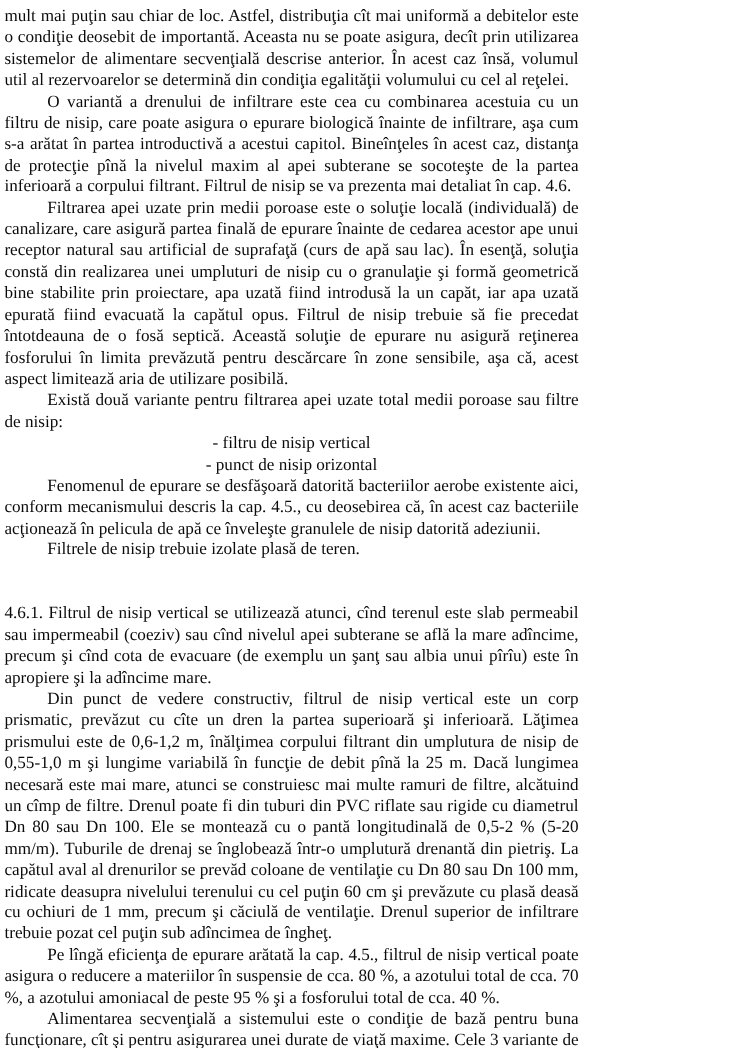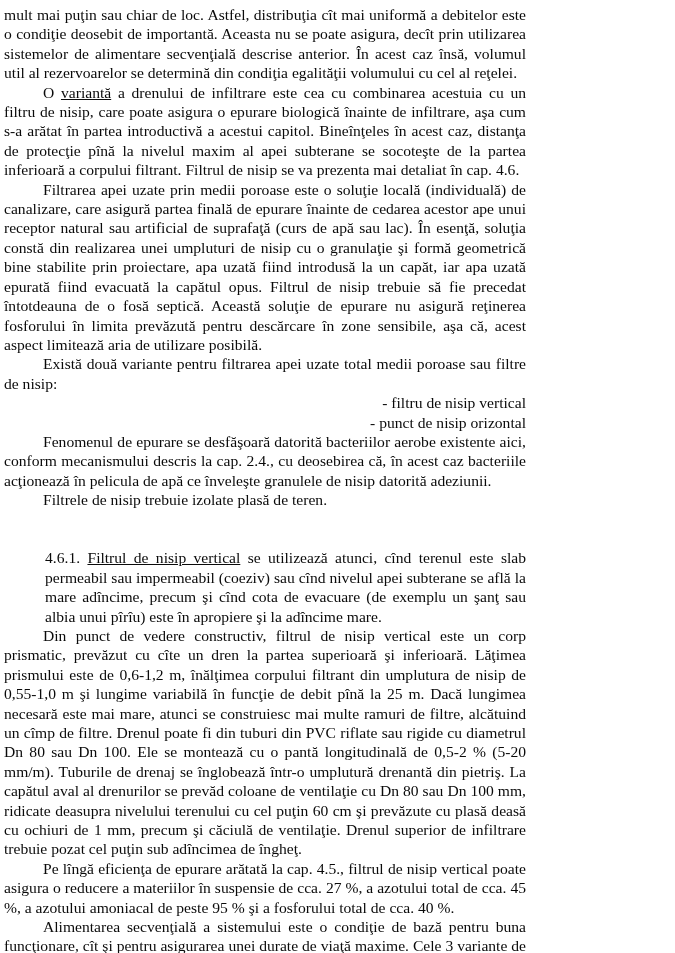--- a/index.html
+++ b/index.html
@@ -21,44 +21,43 @@
     overflow: hidden;
   }
   .doc-body p.para {
     margin: 0;
     text-align: justify;
   }
   .doc-body p.para.indent {
     text-indent: 39px;
   }
   .doc-body p.para.nojust {
-    text-align: right;
+    text-align: center;
   }
   .u {
-    text-decoration: underline;
   }
   .sup {
     font-size: 0.62em;
     line-height: 0;
     position: relative;
     top: -0.5em;
   }
 </style>
 </head>
 <body>
 
 <div class="page">
   <div class="doc-body" id="doc-body">
       <p class="para"><span>mult mai puţin sau chiar de loc. Astfel, distribuţia cît mai uniformă a debitelor este o condiţie deosebit de importantă. Aceasta nu se poate asigura, decît prin utilizarea sistemelor de alimentare secvenţială descrise anterior. În acest caz însă, volumul util al rezervoarelor se determină din condiţia egalităţii volumului cu cel al reţelei.</span></p>
       <p class="para indent"><span>O </span><span class="u">variantă</span><span> a drenului de infiltrare este cea cu combinarea acestuia cu un filtru de nisip, care poate asigura o epurare biologică înainte de infiltrare, aşa cum s-a arătat în partea introductivă a acestui capitol. Bineînţeles în acest caz, distanţa de protecţie pînă la nivelul maxim al apei subterane se socoteşte de la partea inferioară a corpului filtrant. Filtrul de nisip se va prezenta mai detaliat în cap. 4.6.</span></p>
       <p class="para indent"><span>Filtrarea apei uzate prin medii poroase este o soluţie locală (individuală) de canalizare, care asigură partea finală de epurare înainte de cedarea acestor ape unui receptor natural sau artificial de suprafaţă (curs de apă sau lac). În esenţă, soluţia constă din realizarea unei umpluturi de nisip cu o granulaţie şi formă geometrică bine stabilite prin proiectare, apa uzată fiind introdusă la un capăt, iar apa uzată epurată fiind evacuată la capătul opus. Filtrul de nisip trebuie să fie precedat întotdeauna de o fosă septică. Această soluţie de epurare nu asigură reţinerea fosforului în limita prevăzută pentru descărcare în zone sensibile, aşa că, acest aspect limitează aria de utilizare posibilă.</span></p>
       <p class="para indent"><span>Există două variante pentru filtrarea apei uzate total medii poroase sau filtre de nisip:</span></p>
       <p class="para nojust"><span>- filtru de nisip vertical</span></p>
       <p class="para nojust"><span>- punct de nisip orizontal</span></p>
-      <p class="para indent"><span>Fenomenul de epurare se desfăşoară datorită bacteriilor aerobe existente aici, conform mecanismului descris la cap. 2.4., cu deosebirea că, în acest caz bacteriile acţionează în pelicula de apă ce înveleşte granulele de nisip datorită adeziunii.</span></p>
+      <p class="para indent"><span>Fenomenul de epurare se desfăşoară datorită bacteriilor aerobe existente aici, conform mecanismului descris la cap. 4.5., cu deosebirea că, în acest caz bacteriile acţionează în pelicula de apă ce înveleşte granulele de nisip datorită adeziunii.</span></p>
       <p class="para indent"><span>Filtrele de nisip trebuie izolate plasă de teren.</span></p>
-      <p class="para" style="margin-top: 38.8px; margin-left: 41px;"><span>4.6.1. </span><span class="u">Filtrul de nisip vertical</span><span> se utilizează atunci, cînd terenul este slab permeabil sau impermeabil (coeziv) sau cînd nivelul apei subterane se află la mare adîncime, precum şi cînd cota de evacuare (de exemplu un şanţ sau albia unui pîrîu) este în apropiere şi la adîncime mare.</span></p>
+      <p class="para" style="margin-top: 38.8px;"><span>4.6.1. </span><span class="u">Filtrul de nisip vertical</span><span> se utilizează atunci, cînd terenul este slab permeabil sau impermeabil (coeziv) sau cînd nivelul apei subterane se află la mare adîncime, precum şi cînd cota de evacuare (de exemplu un şanţ sau albia unui pîrîu) este în apropiere şi la adîncime mare.</span></p>
       <p class="para indent"><span>Din punct de vedere constructiv, filtrul de nisip vertical este un corp prismatic, prevăzut cu cîte un dren la partea superioară şi inferioară. Lăţimea prismului este de 0,6-1,2 m, înălţimea corpului filtrant din umplutura de nisip de 0,55-1,0 m şi lungime variabilă în funcţie de debit pînă la 25 m. Dacă lungimea necesară este mai mare, atunci se construiesc mai multe ramuri de filtre, alcătuind un cîmp de filtre. Drenul poate fi din tuburi din PVC riflate sau rigide cu diametrul Dn 80 sau Dn 100. Ele se montează cu o pantă longitudinală de 0,5-2 % (5-20 mm/m). Tuburile de drenaj se înglobează într-o umplutură drenantă din pietriş. La capătul aval al drenurilor se prevăd coloane de ventilaţie cu Dn 80 sau Dn 100 mm, ridicate deasupra nivelului terenului cu cel puţin 60 cm şi prevăzute cu plasă deasă cu ochiuri de 1 mm, precum şi căciulă de ventilaţie. Drenul superior de infiltrare trebuie pozat cel puţin sub adîncimea de îngheţ.</span></p>
-      <p class="para indent"><span>Pe lîngă eficienţa de epurare arătată la cap. 4.5., filtrul de nisip vertical poate asigura o reducere a materiilor în suspensie de cca. 27 %, a azotului total de cca. 45 %, a azotului amoniacal de peste 95 % şi a fosforului total de cca. 40 %.</span></p>
+      <p class="para indent"><span>Pe lîngă eficienţa de epurare arătată la cap. 4.5., filtrul de nisip vertical poate asigura o reducere a materiilor în suspensie de cca. 80 %, a azotului total de cca. 70 %, a azotului amoniacal de peste 95 % şi a fosforului total de cca. 40 %.</span></p>
       <p class="para indent"><span>Alimentarea secvenţială a sistemului este o condiţie de bază pentru buna funcţionare, cît şi pentru asigurarea unei durate de viaţă maxime. Cele 3 variante de alimentare secvenţială s-au prezentat la cap. 4.5. Durata de viaţă a acestor filtre poate fi între 2-20 ani, după care nisipul filtrant trebuie înlocuit. Aceasta poate deveni o operaţiune complicată şi inevitabil "mirositoare". Nisipul filtrant scos</span></p>
     </div>
 
 </div>
 
 </body></html>

